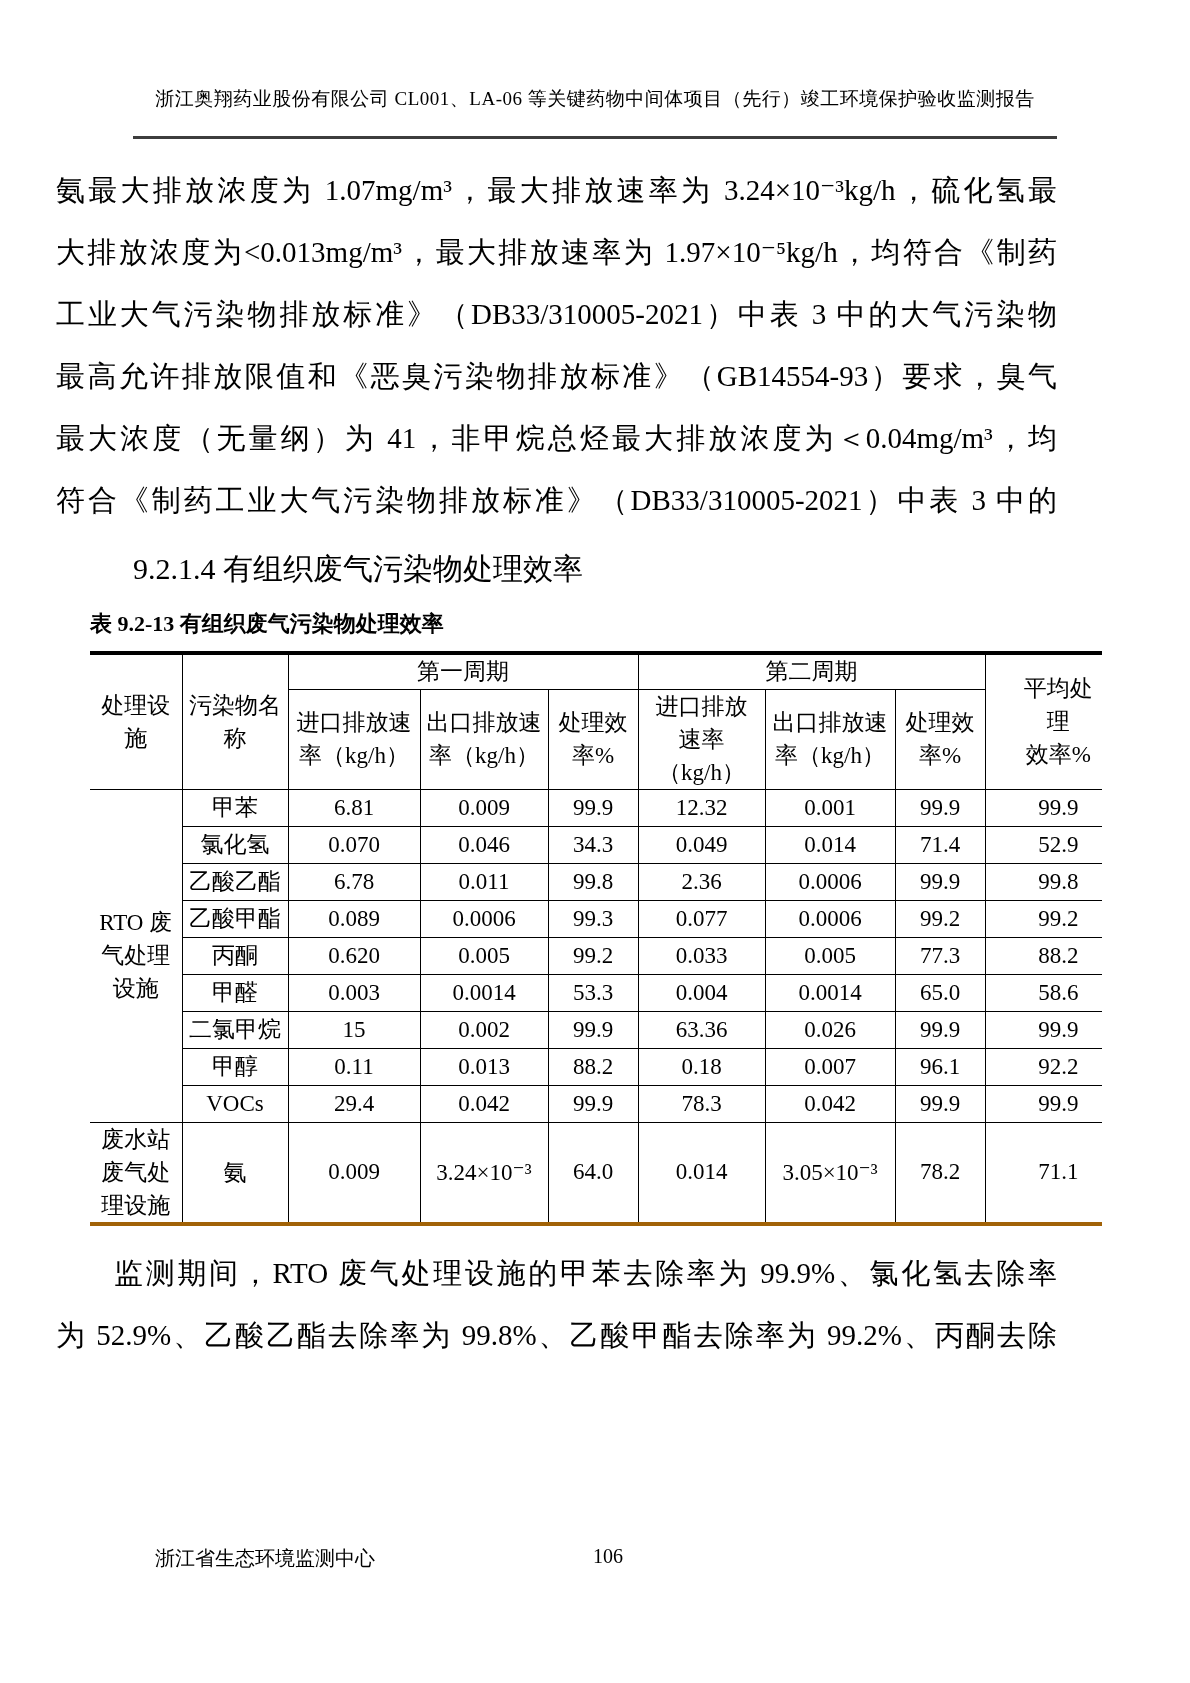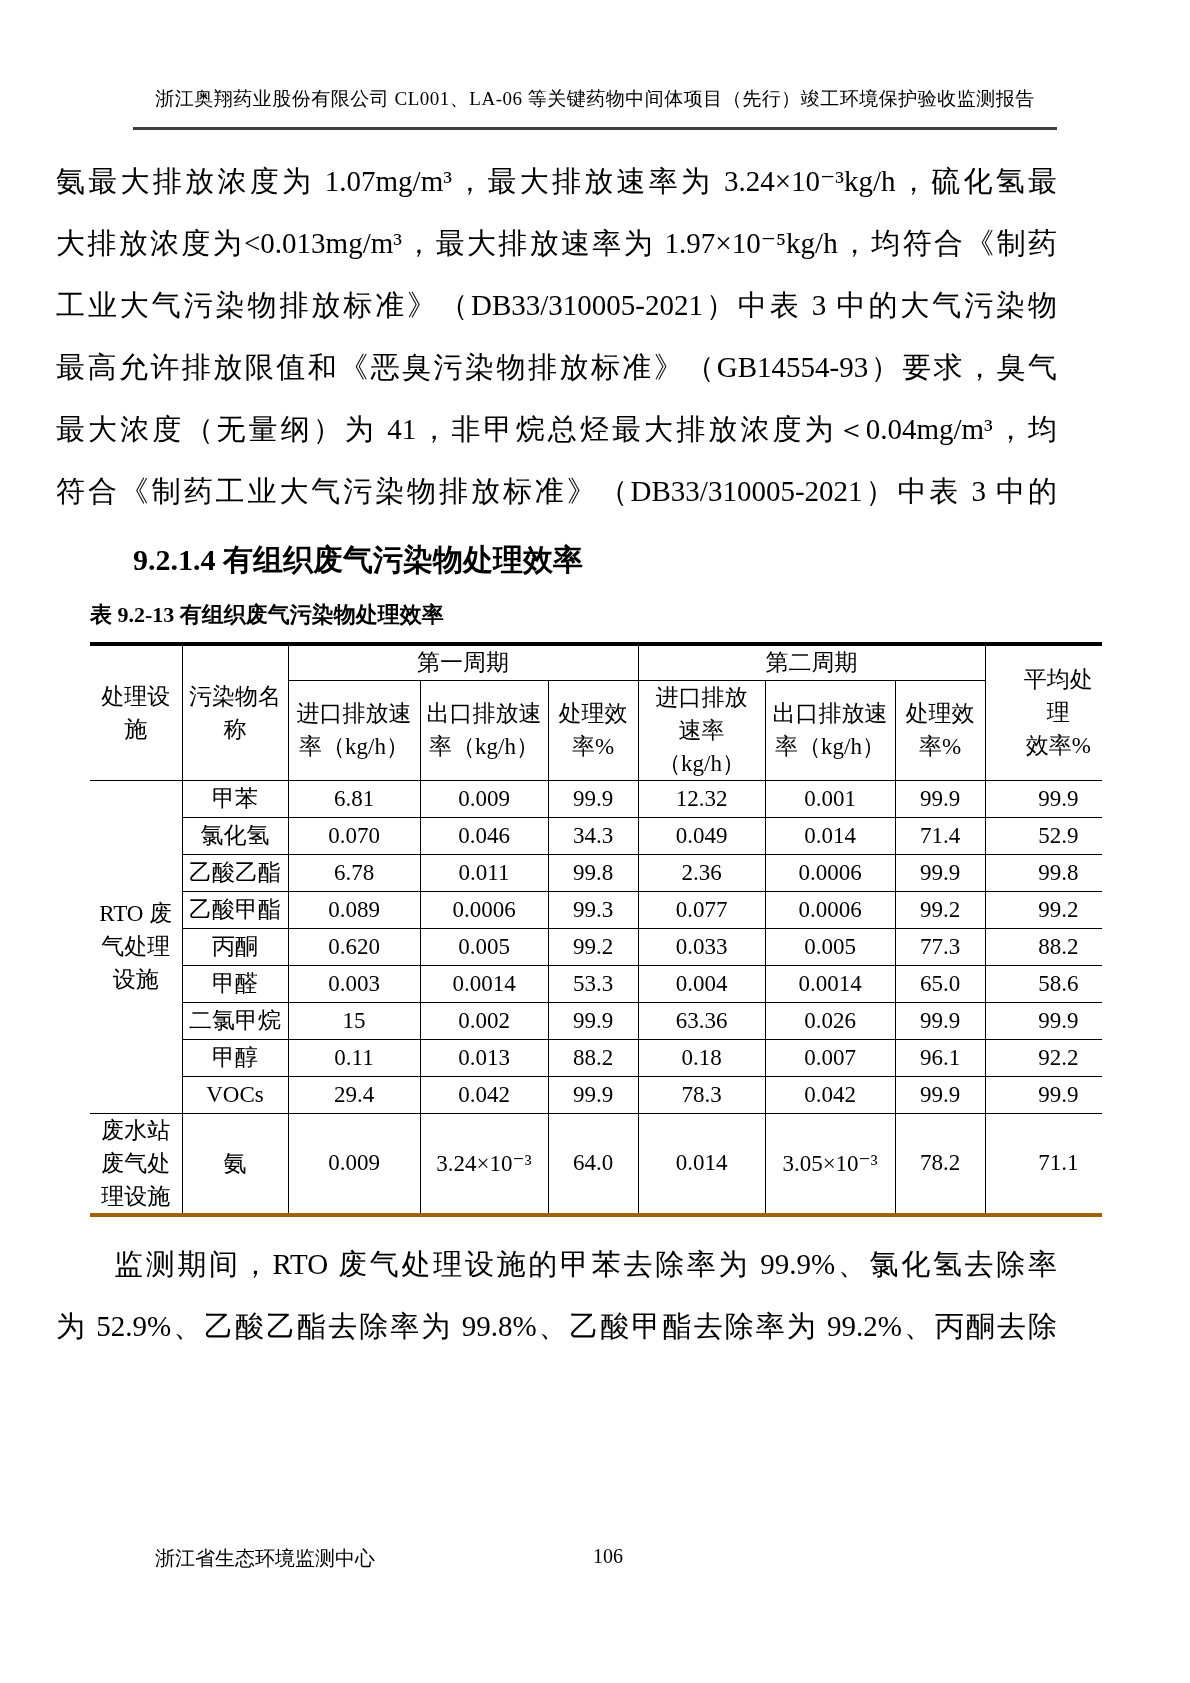--- a/index.html
+++ b/index.html
@@ -7,35 +7,35 @@
     width: 1190px; height: 1683px;
     background: #ffffff; color: #000;
     font-family: "Liberation Serif", "DejaVu Serif", serif;
     position: relative; overflow: hidden;
   }
   .page-header {
     margin: 86px 133px 0 133px;
     text-align: center;
     font-size: 19px;
     letter-spacing: 0.5px;
-    padding-bottom: 15px;
+    padding-bottom: 24px;
     border-bottom: 3px solid #3d3d3d;
   }
   .body-block { margin: 20px 133px 0 56px; font-size: 29px; }
   .tline {
     line-height: 62px;
     text-align: justify;
     text-align-last: justify;
     white-space: normal;
   }
   .tline.last { text-align-last: left; }
   .tline.indent { text-indent: 58px; }
   .section-heading {
     margin: 16px 133px 0 133px;
-    font-size: 30px; font-weight: bold;
+    font-size: 30px; font-weight: normal;
     line-height: 44px;
   }
   .table-caption {
     margin: 18px 90px 0 90px;
     font-size: 22px; font-weight: bold;
     line-height: 30px;
   }
   table.results {
     margin-left: 90px; margin-top: 12px;
     width: 1012px;

